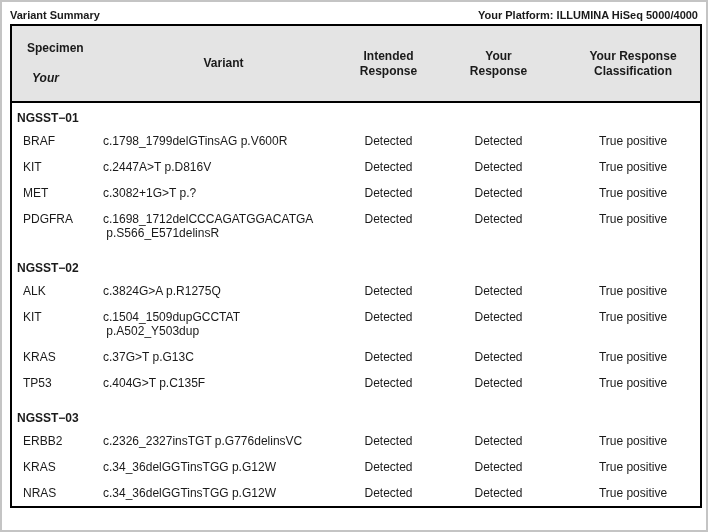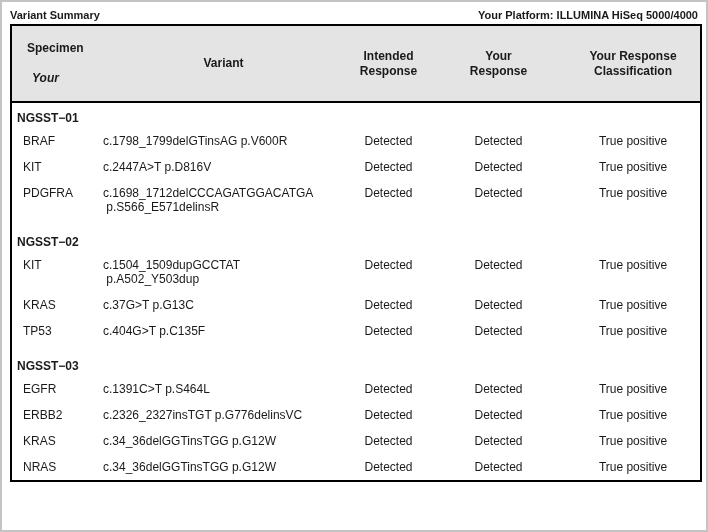--- a/index.html
+++ b/index.html
@@ -117,32 +117,46 @@
         <td class="ctr">True positive</td>
       </tr>
       <tr class="data-row">
         <td class="gene-cell">KIT</td>
         <td class="variant-cell">c.2447A&gt;T p.D816V</td>
         <td class="ctr">Detected</td>
         <td class="ctr">Detected</td>
         <td class="ctr">True positive</td>
       </tr>
       <tr class="data-row">
+        <td class="gene-cell">MET</td>
+        <td class="variant-cell">c.3082+1G&gt;T p.?</td>
+        <td class="ctr">Detected</td>
+        <td class="ctr">Detected</td>
+        <td class="ctr">True positive</td>
+      </tr>
+      <tr class="data-row">
         <td class="gene-cell">PDGFRA</td>
         <td class="variant-cell">c.1698_1712delCCCAGATGGACATGA
  p.S566_E571delinsR</td>
         <td class="ctr">Detected</td>
         <td class="ctr">Detected</td>
         <td class="ctr">True positive</td>
       </tr>
 
       <tr class="section-row">
         <td colspan="5">NGSST−02</td>
       </tr>
       <tr class="data-row">
+        <td class="gene-cell">ALK</td>
+        <td class="variant-cell">c.3824G&gt;A p.R1275Q</td>
+        <td class="ctr">Detected</td>
+        <td class="ctr">Detected</td>
+        <td class="ctr">True positive</td>
+      </tr>
+      <tr class="data-row">
         <td class="gene-cell">KIT</td>
         <td class="variant-cell">c.1504_1509dupGCCTAT
  p.A502_Y503dup</td>
         <td class="ctr">Detected</td>
         <td class="ctr">Detected</td>
         <td class="ctr">True positive</td>
       </tr>
       <tr class="data-row">
         <td class="gene-cell">KRAS</td>
         <td class="variant-cell">c.37G&gt;T p.G13C</td>
@@ -155,27 +169,20 @@
         <td class="variant-cell">c.404G&gt;T p.C135F</td>
         <td class="ctr">Detected</td>
         <td class="ctr">Detected</td>
         <td class="ctr">True positive</td>
       </tr>
 
       <tr class="section-row">
         <td colspan="5">NGSST−03</td>
       </tr>
       <tr class="data-row">
-        <td class="gene-cell">EGFR</td>
-        <td class="variant-cell">c.1391C&gt;T p.S464L</td>
-        <td class="ctr">Detected</td>
-        <td class="ctr">Detected</td>
-        <td class="ctr">True positive</td>
-      </tr>
-      <tr class="data-row">
         <td class="gene-cell">ERBB2</td>
         <td class="variant-cell">c.2326_2327insTGT p.G776delinsVC</td>
         <td class="ctr">Detected</td>
         <td class="ctr">Detected</td>
         <td class="ctr">True positive</td>
       </tr>
       <tr class="data-row">
         <td class="gene-cell">KRAS</td>
         <td class="variant-cell">c.34_36delGGTinsTGG p.G12W</td>
         <td class="ctr">Detected</td>

